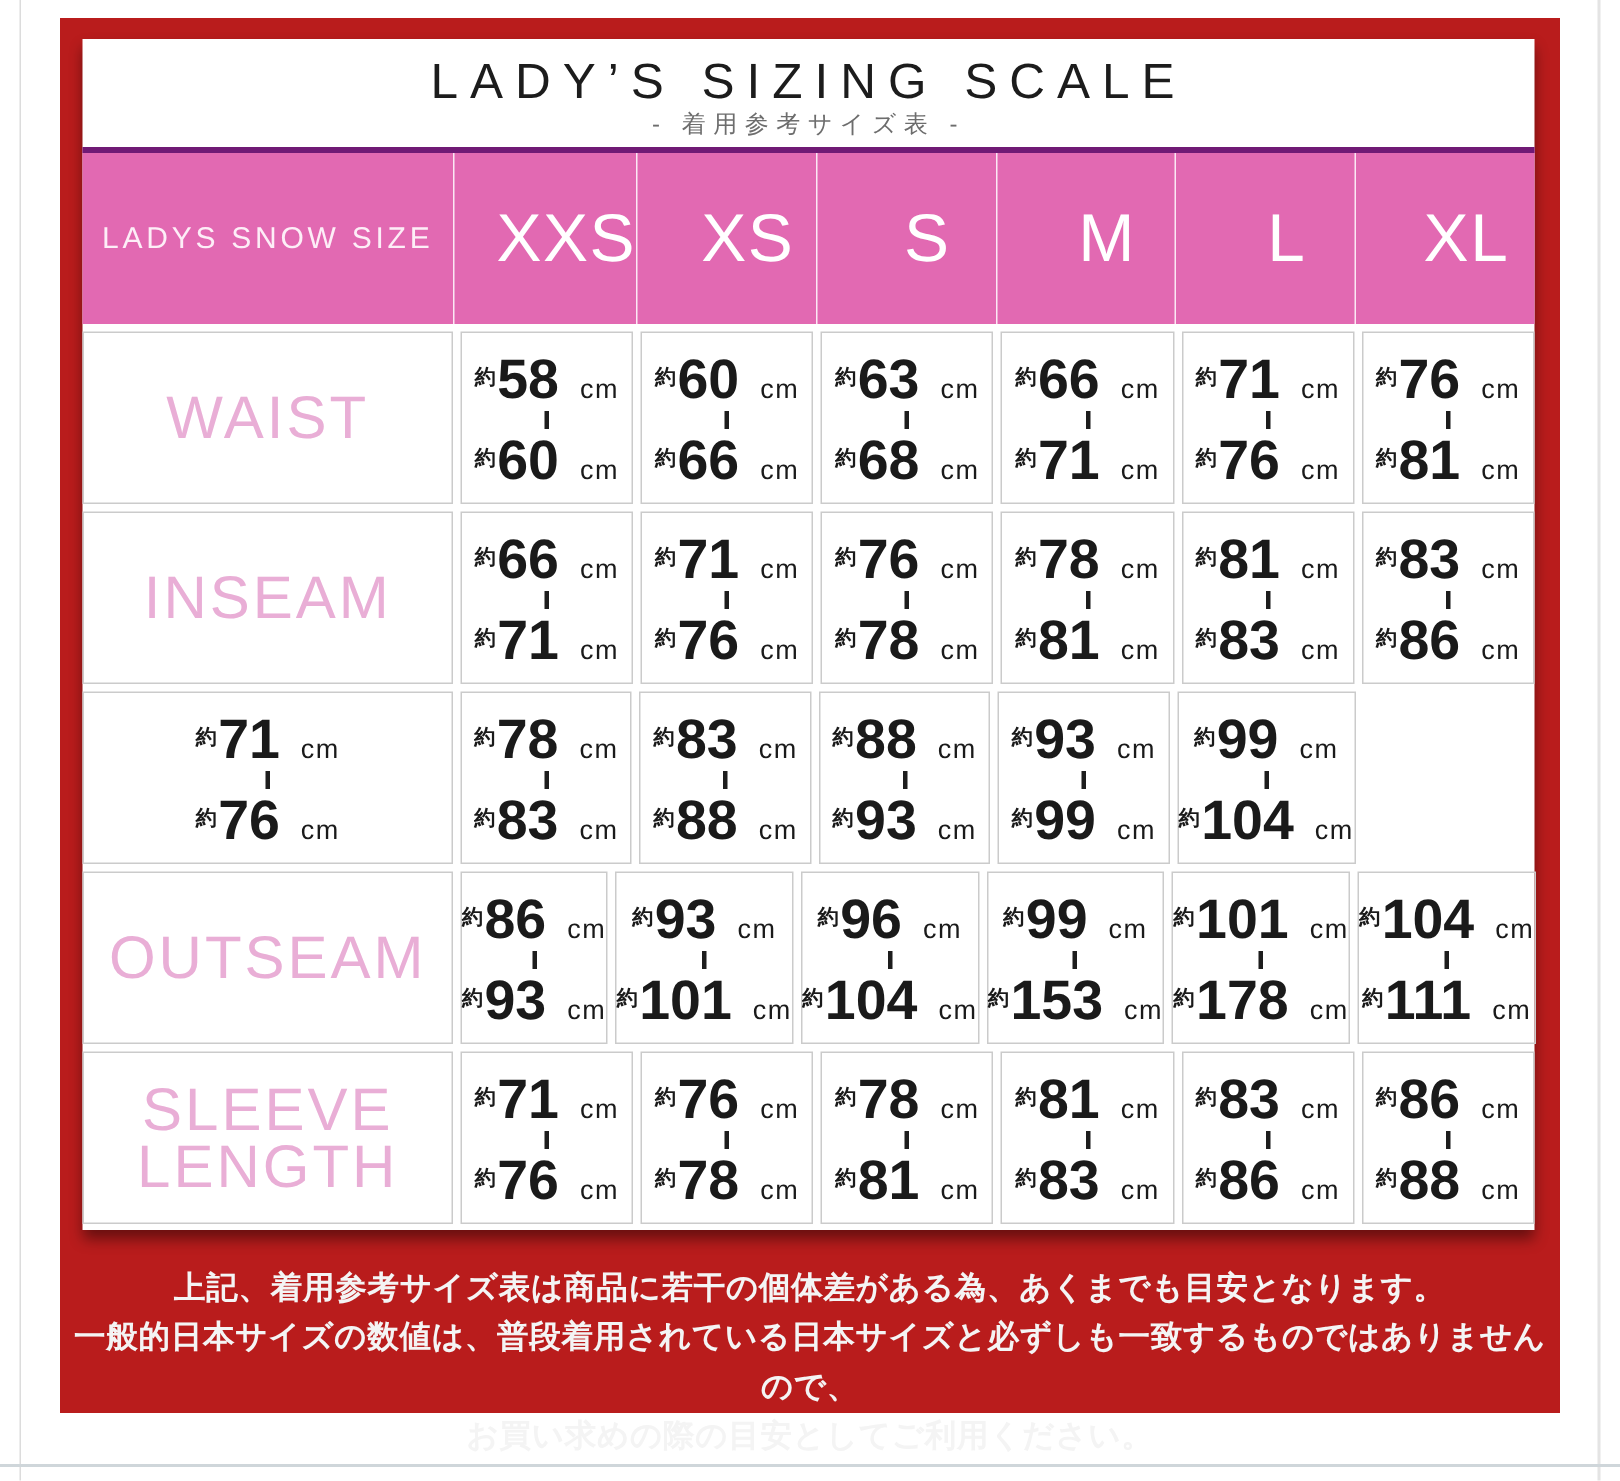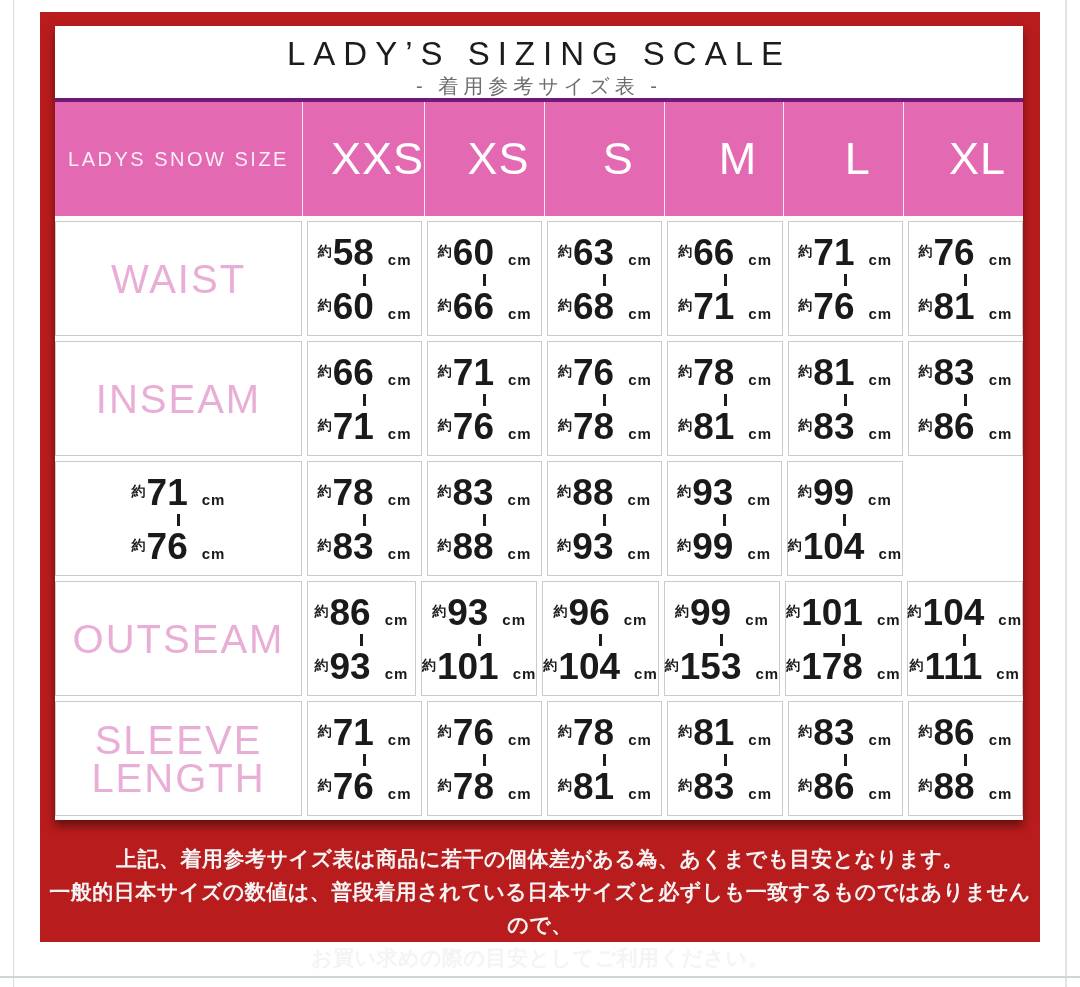--- a/index.html
+++ b/index.html
@@ -20,21 +20,21 @@
     position:absolute;left:15px;top:14px;width:968px;height:794px;
     background:#ffffff;box-sizing:border-box;
     box-shadow:0 6px 9px rgba(0,0,0,0.45);
   }
   .titlebox{height:72px;text-align:center;box-sizing:border-box;padding-top:10px;}
   .title{
     margin:0;font-size:33px;font-weight:500;color:#1c1c1c;
     letter-spacing:8px;line-height:1.1;
   }
   .subtitle{
-    margin:1px 0 0 0;font-size:20px;color:#6d6d6d;font-weight:500;letter-spacing:5px;
+    margin:1px 0 0 0;font-size:16px;color:#6d6d6d;font-weight:500;letter-spacing:5px;
   }
 
   .phead{
     height:118px;background:#e269b2;border-top:4px solid #701a75;box-sizing:border-box;
     display:grid;grid-template-columns:247px repeat(6,1fr);
   }
   .phead .corner{
     display:flex;align-items:center;justify-content:center;
     color:#fdeef7;font-size:20px;letter-spacing:2.5px;font-weight:400;
   }
@@ -57,21 +57,21 @@
     color:#e9aed6;font-size:40px;font-weight:300;letter-spacing:2px;line-height:0.95;
   }
   .cell{
     border:1px solid #cbcbcb;box-sizing:border-box;
     display:flex;flex-direction:column;align-items:center;justify-content:center;
     padding-top:2px;
   }
   .val{display:flex;align-items:baseline;color:#1a1a1a;}
   .yaku{font-size:14px;font-weight:700;transform:translateY(-9px);margin-right:1px;}
   .num{font-size:37px;font-weight:800;line-height:0.95;}
-  .cm{font-size:15px;font-weight:700;margin-left:14px;letter-spacing:1px;}
+  .cm{font-size:18px;font-weight:400;margin-left:14px;letter-spacing:1px;}
   .bar{width:3px;height:12px;background:#1d1d1d;margin:3px 0;}
 
   .footer{
     position:absolute;left:0;top:808px;width:1000px;height:122px;
     box-sizing:border-box;padding-top:22px;
     color:#f4f4f4;text-align:center;
   }
   .footer p{margin:0;font-size:21px;font-weight:600;line-height:33px;letter-spacing:0.5px;}
 </style>
 </head>

